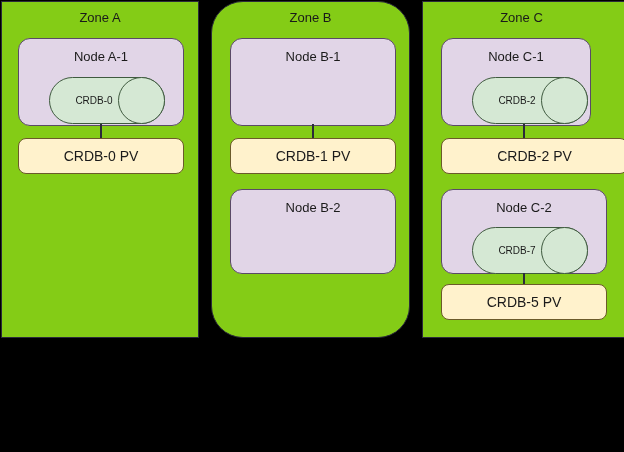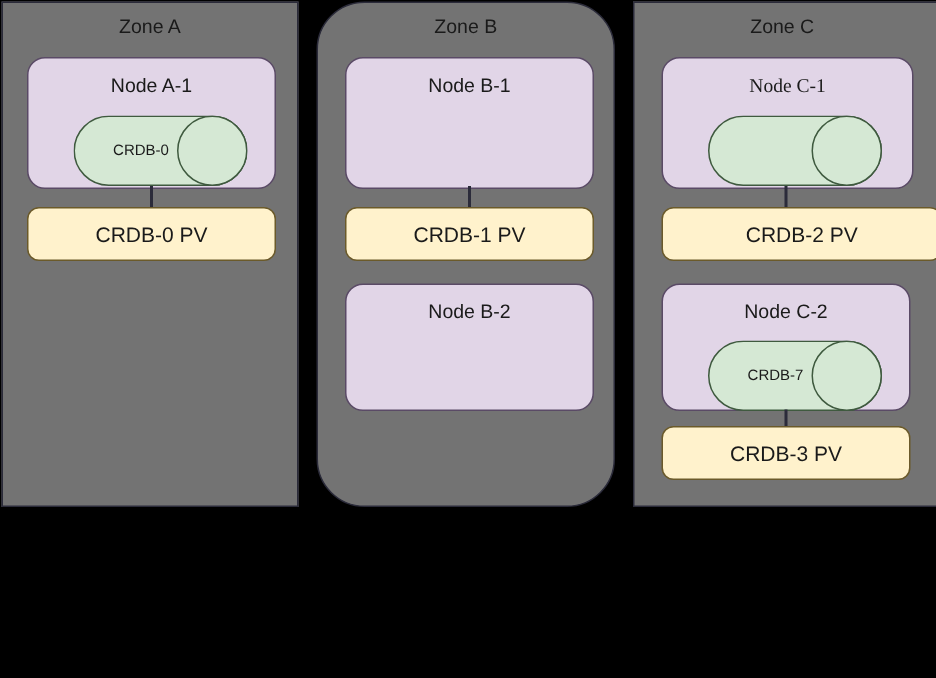--- a/index.html
+++ b/index.html
@@ -10,21 +10,21 @@
   #canvas {
     position: relative;
     width: 624px;
     height: 452px;
     background: #000000;
     overflow: hidden;
     font-family: "Liberation Sans", sans-serif;
   }
   .zone {
     position: absolute;
-    background: #737373;
+    background: #84cc16;
     border: 1px solid #2b2b3a;
     box-sizing: border-box;
   }
   .zone-title {
     position: absolute;
     top: 8px;
     left: 0;
     right: 0;
     text-align: center;
     font-size: 13px;
@@ -123,28 +123,29 @@
     <div class="pv" style="left:18px; top:136px; width:166px; height:36px;">CRDB-1 PV</div>
 
     <div class="node" style="left:18px; top:187px; width:166px; height:85px;">
       <div class="node-title">Node B-2</div>
     </div>
   </div>
 
   <div class="zone" style="left:422px; top:1px; width:203px; height:337px;">
     <div class="zone-title" style="right:4px;">Zone C</div>
 
-    <div class="node" style="left:18px; top:36px; width:168px; height:88px;font-family:Liberation Serif, serif;">
+    <div class="node" style="left:18px; top:36px; width:150px; height:88px;">
       <div class="node-title">Node C-1</div>
 
       <div class="cyl" style="left:30px; top:38px; width:116px; height:47px;">
         <svg width="116" height="47" viewBox="0 0 116 47">
           <path d="M 23.5 0.5 L 92.5 0.5 A 23 23 0 0 1 92.5 46.5 L 23.5 46.5 A 23 23 0 0 1 23.5 0.5 Z" fill="#d5e8d4" stroke="#3f5a3f" stroke-width="1"></path>
           <ellipse cx="92.5" cy="23.5" rx="23" ry="23" fill="#d5e8d4" stroke="#3f5a3f" stroke-width="1"></ellipse>
         </svg>
+        <div class="cyl-label">CRDB-2</div>
       </div>
     </div>
 
     <div class="connector" style="left:100px; top:122px; height:16px;"></div>
 
     <div class="pv" style="left:18px; top:136px; width:187px; height:36px;">CRDB-2 PV</div>
 
     <div class="node" style="left:18px; top:187px; width:166px; height:85px;">
       <div class="node-title">Node C-2</div>
 
@@ -152,16 +153,16 @@
         <svg width="116" height="47" viewBox="0 0 116 47">
           <path d="M 23.5 0.5 L 92.5 0.5 A 23 23 0 0 1 92.5 46.5 L 23.5 46.5 A 23 23 0 0 1 23.5 0.5 Z" fill="#d5e8d4" stroke="#3f5a3f" stroke-width="1"></path>
           <ellipse cx="92.5" cy="23.5" rx="23" ry="23" fill="#d5e8d4" stroke="#3f5a3f" stroke-width="1"></ellipse>
         </svg>
         <div class="cyl-label">CRDB-7</div>
       </div>
     </div>
 
     <div class="connector" style="left:100px; top:271px; height:12px;"></div>
 
-    <div class="pv" style="left:18px; top:282px; width:166px; height:36px;">CRDB-3 PV</div>
+    <div class="pv" style="left:18px; top:282px; width:166px; height:36px;">CRDB-5 PV</div>
   </div>
 
 </div>
 
 </body></html>

